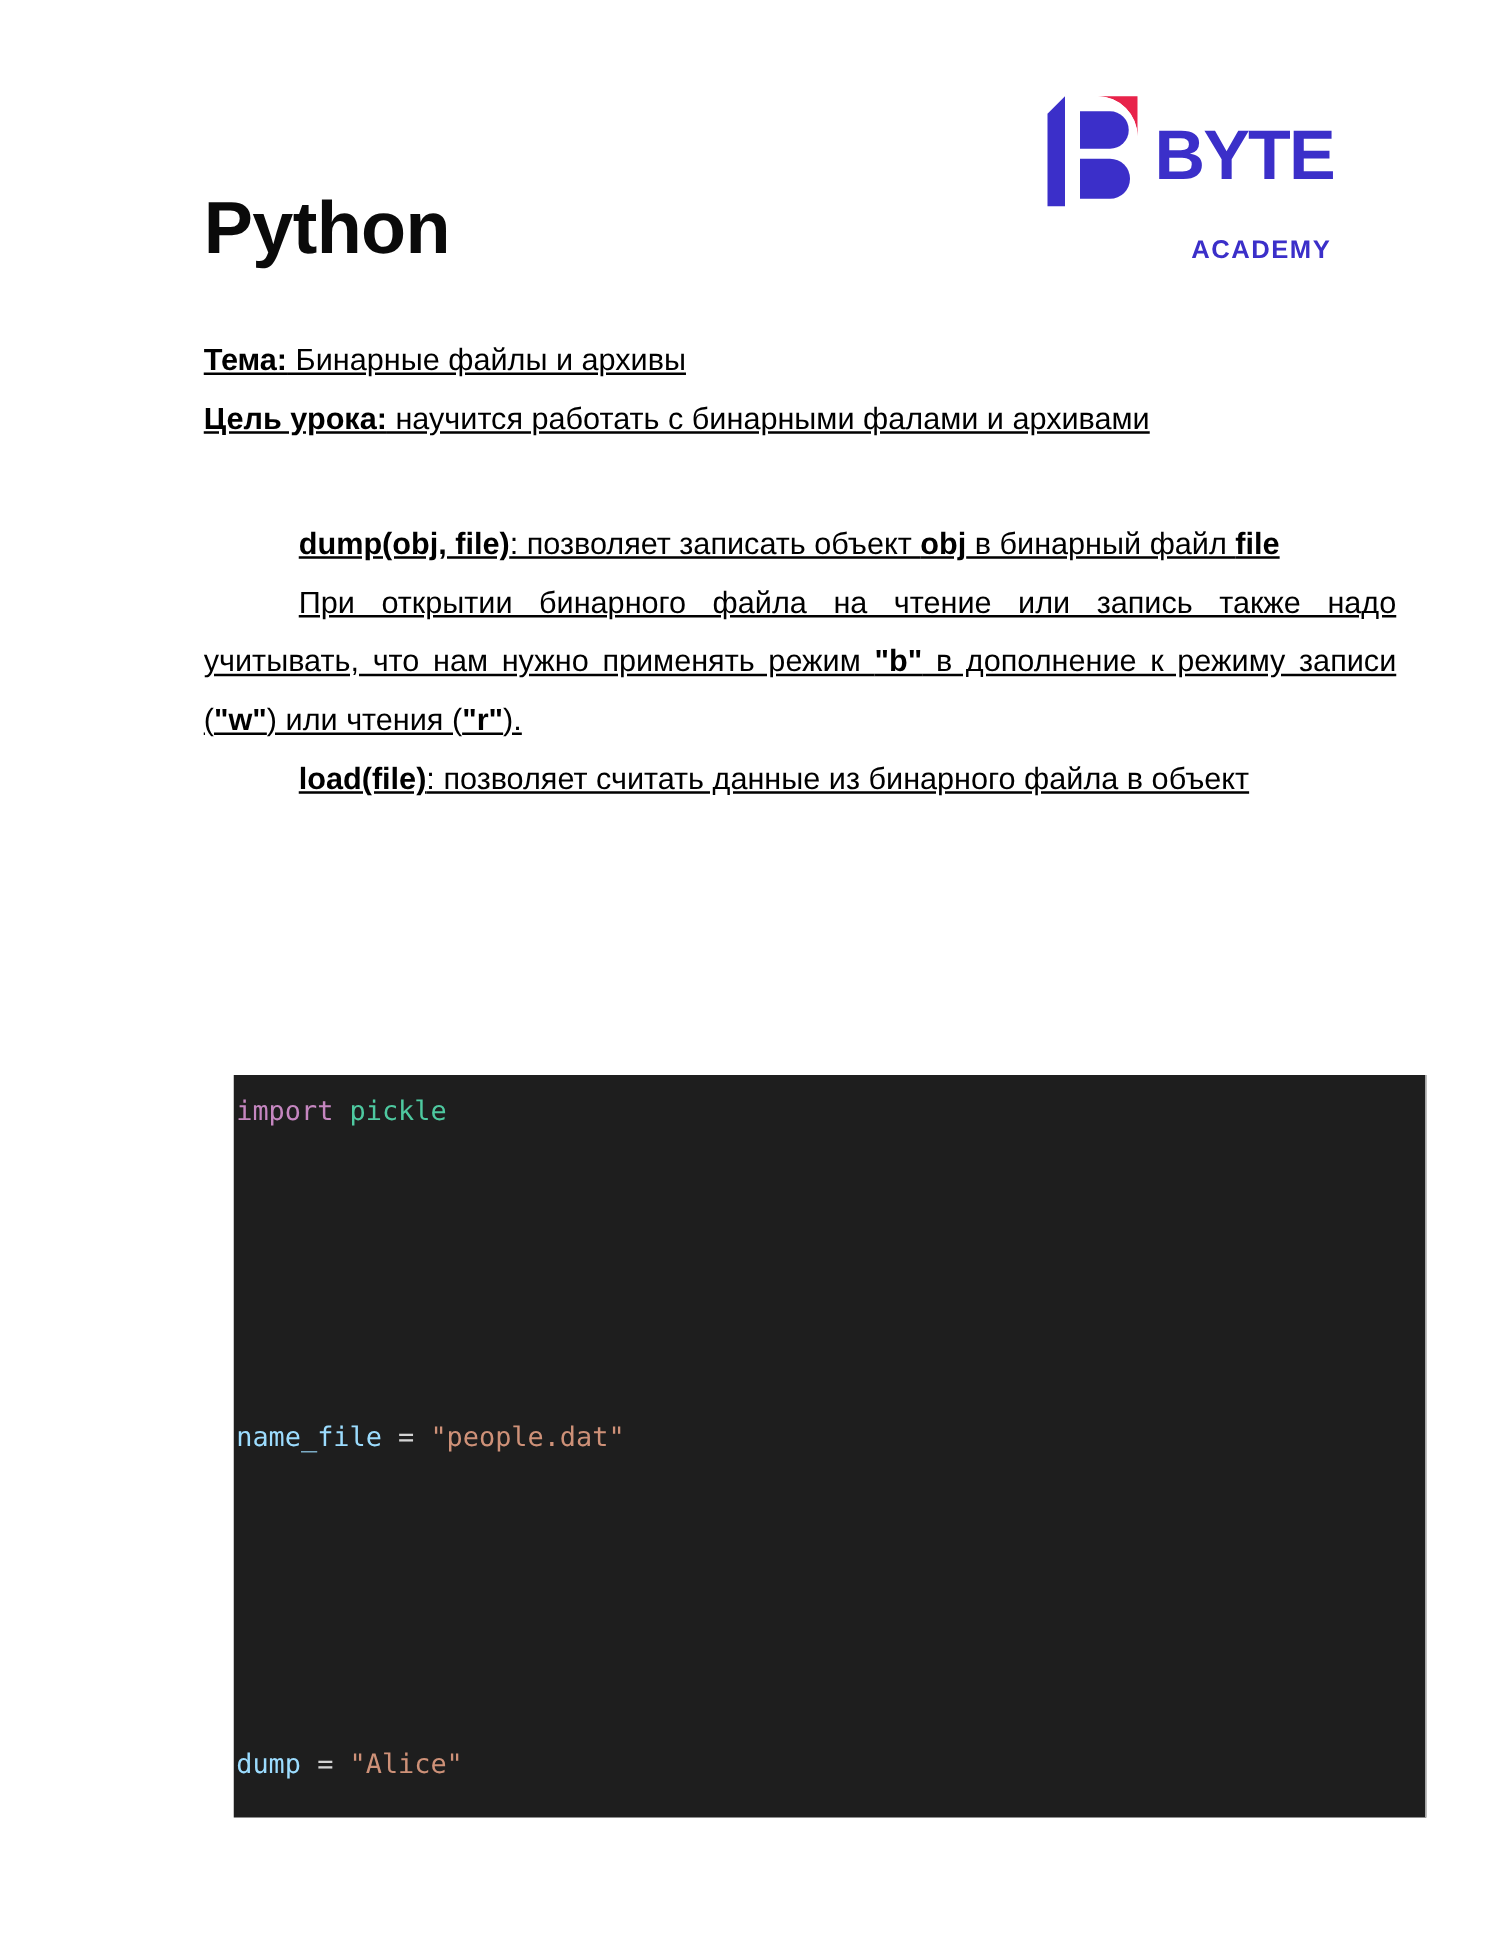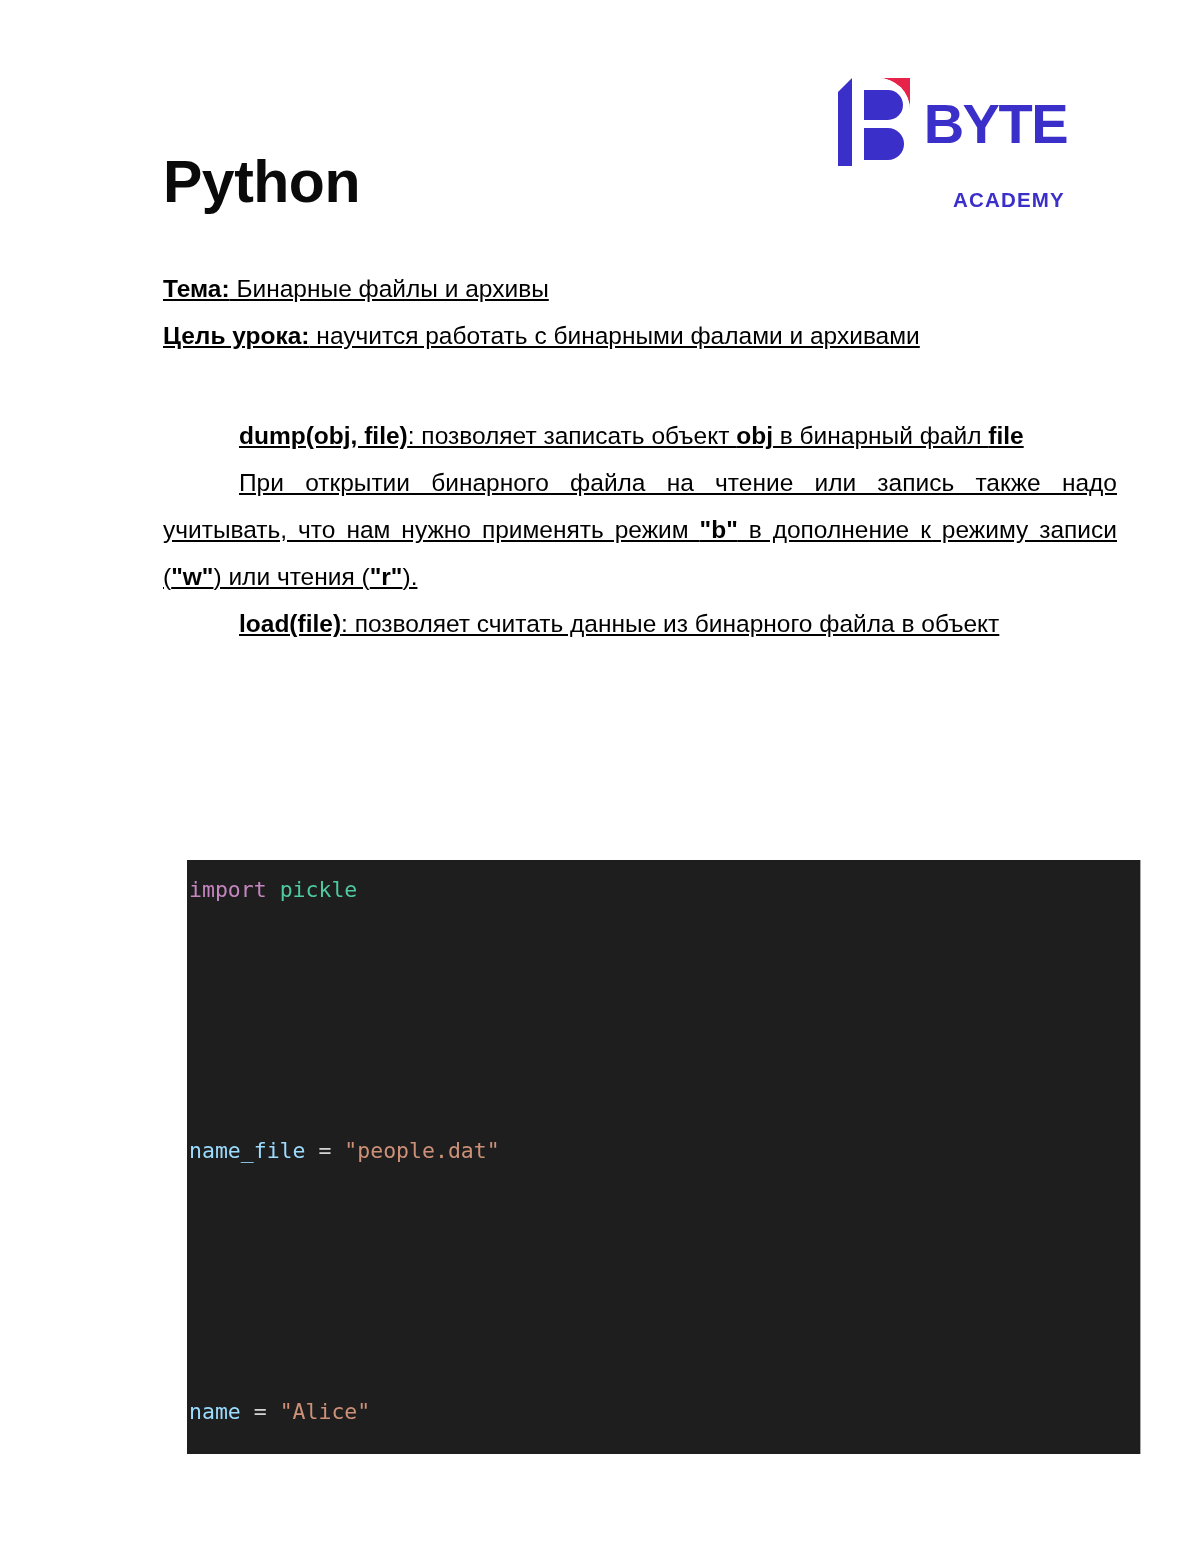--- a/index.html
+++ b/index.html
@@ -184,21 +184,21 @@
     <p class="para"><b>load(file)</b><span>: позволяет считать данные из бинарного файла в объект</span></p>
 
   </div>
 
   <pre class="code-block" id="code-block"><span class="code-line"><span class="tok-kw">import</span><span class="tok-plain"> </span><span class="tok-mod">pickle</span></span>
 <span class="code-line">&nbsp;</span>
 <span class="code-line">&nbsp;</span>
 <span class="code-line"><span class="tok-var">name_file</span><span class="tok-plain"> = </span><span class="tok-str">"people.dat"</span></span>
 <span class="code-line">&nbsp;</span>
 <span class="code-line">&nbsp;</span>
-<span class="code-line"><span class="tok-var">name</span><span class="tok-plain"> = </span><span class="tok-str">"Alice"</span></span>
+<span class="code-line"><span class="tok-var">dump</span><span class="tok-plain"> = </span><span class="tok-str">"Alice"</span></span>
 
 
 
 
 
 
 
 
 
 

